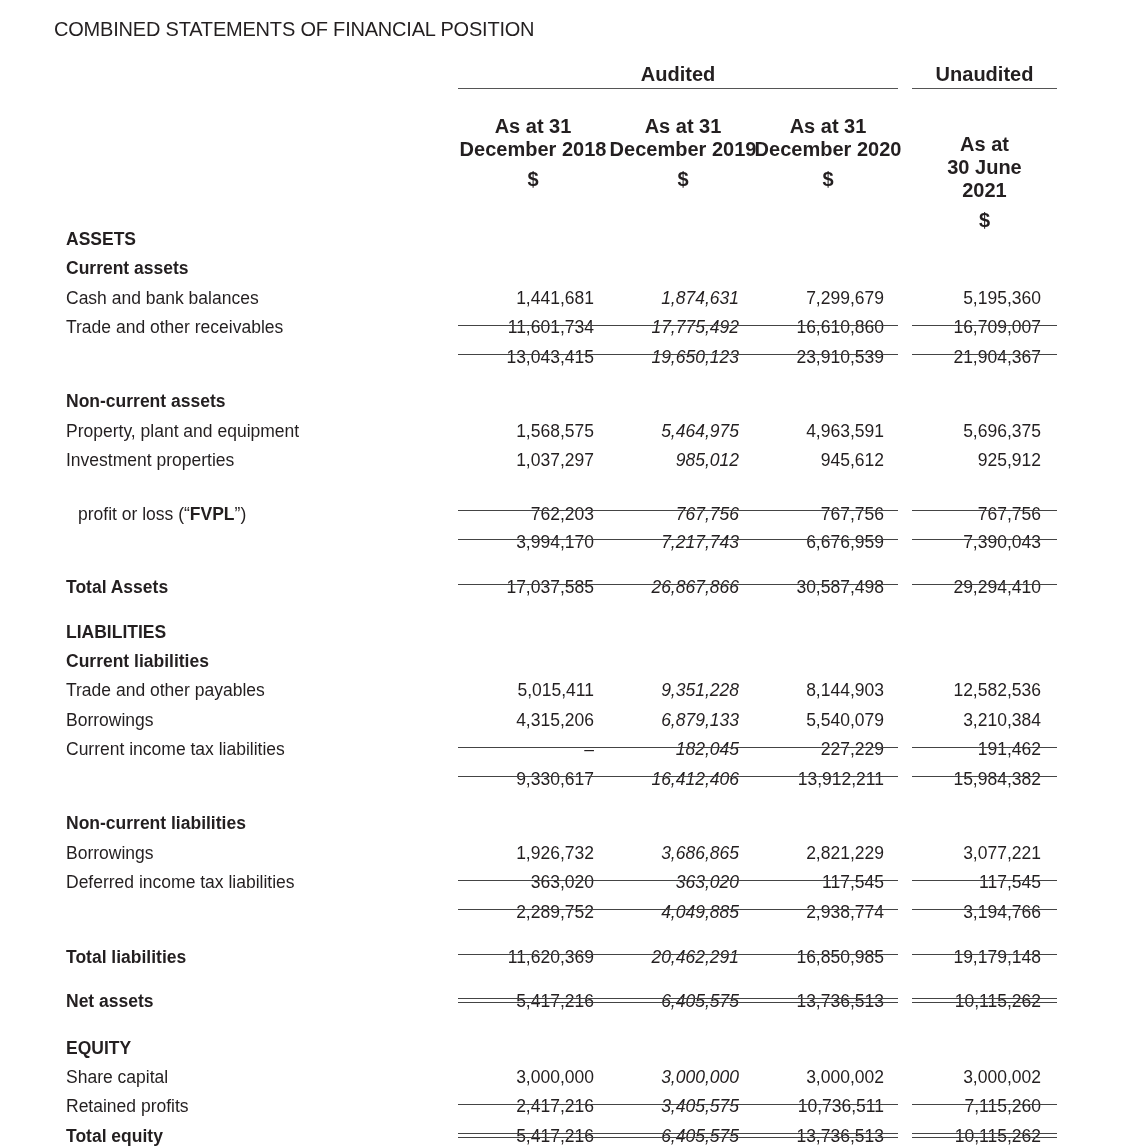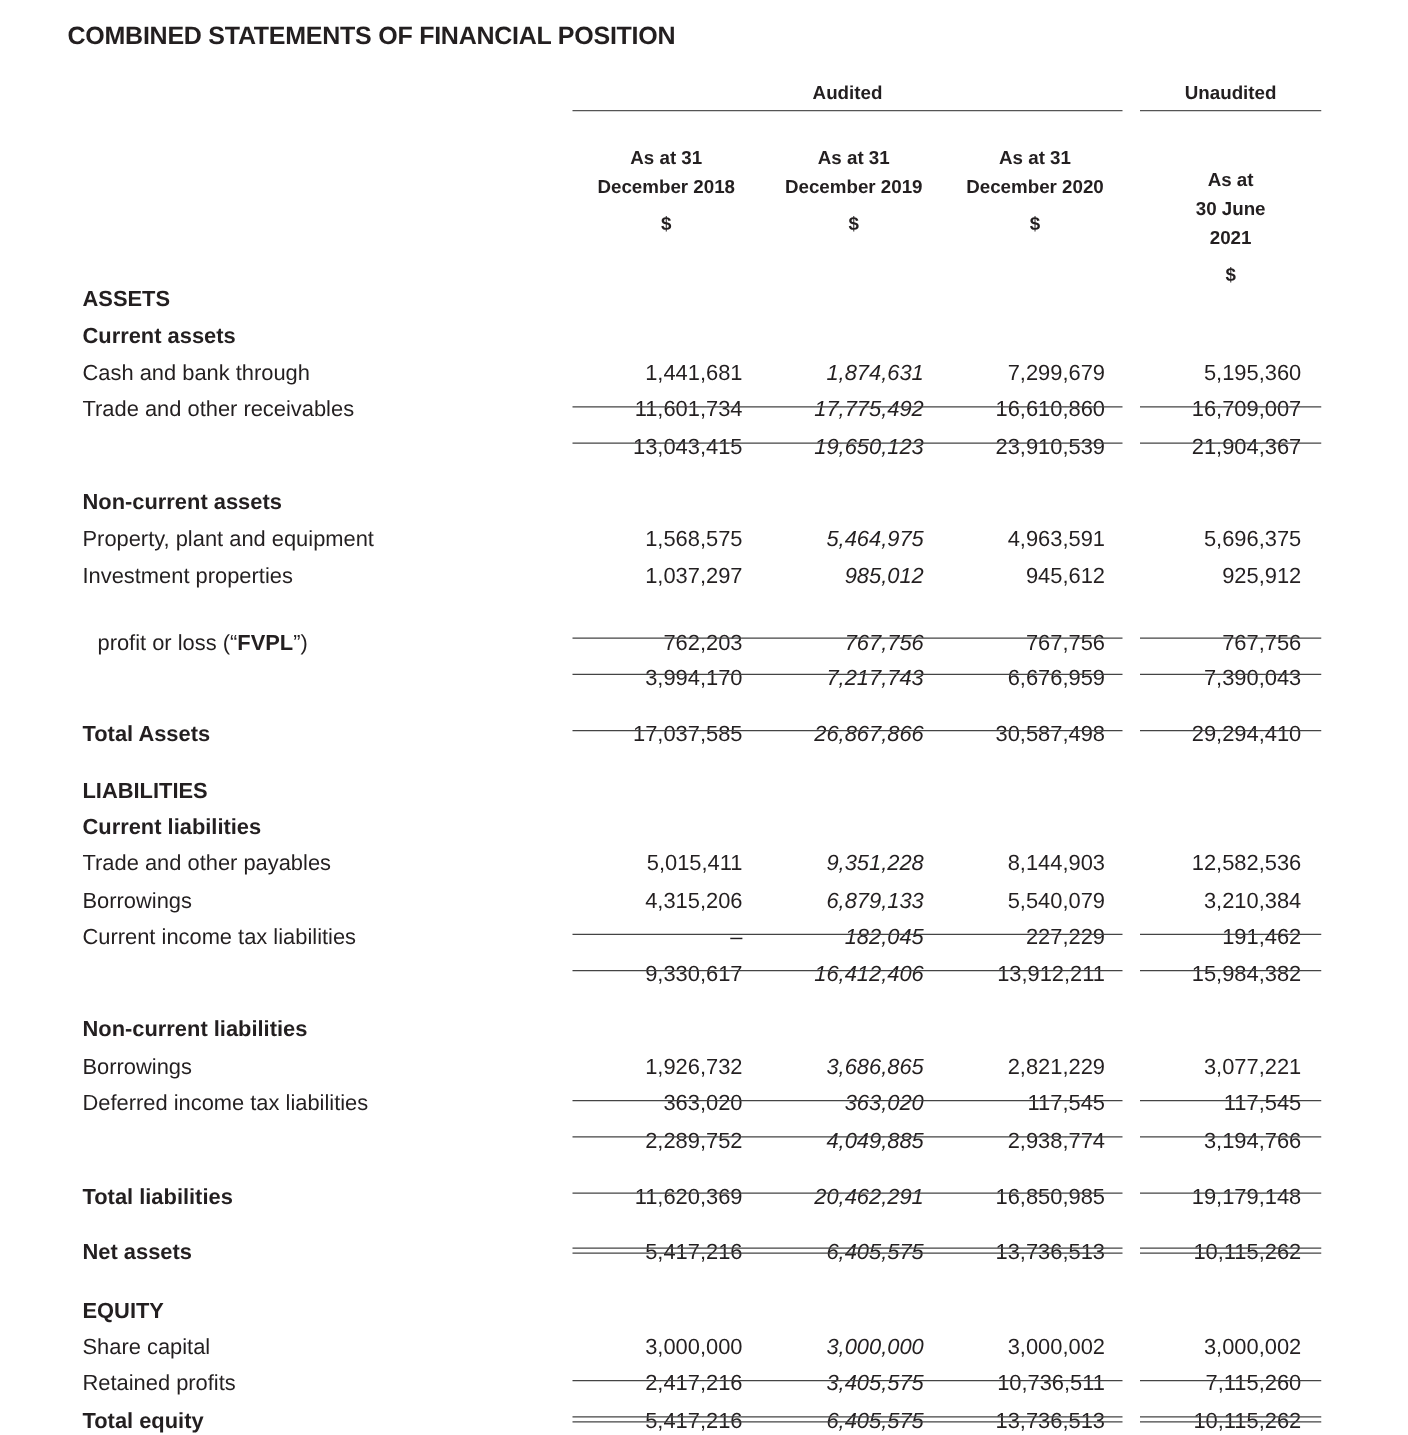--- a/index.html
+++ b/index.html
@@ -1,19 +1,19 @@
 <!DOCTYPE html>
 <html><head>
 <meta charset="utf-8">
 <style>
   html, body { margin:0; padding:0; background:#ffffff; }
   body { width:1126px; height:1148px; position:relative; overflow:hidden;
          font-family:"Liberation Sans", sans-serif; color:#231f20; }
-  .title { position:absolute; left:54px; top:18px; font-size:20px; font-weight:bold; letter-spacing:-0.2px;text-align:right; }
-  .hdr { position:absolute; font-weight:bold; font-size:15px; text-align:center; line-height:23px; }
+  .title { position:absolute; left:54px; top:18px; font-size:20px; font-weight:normal; letter-spacing:-0.2px;text-align:right; }
+  .hdr { position:absolute; font-weight:bold; font-size:20px; text-align:center; line-height:23px; }
   .grp-line { position:absolute; height:0; border-top:1.5px solid #555; }
   .row { position:absolute; left:12px; width:1126px; height:28px;margin-top:16px; }
   .lbl { position:absolute; left:54px; font-size:17.5px; line-height:22px; top:0; white-space:nowrap; }
   .lbl.bold { font-weight:bold; }
   .lbl.indent2 { left:66px; }
   .num { position:absolute; font-size:17.5px; line-height:22px; top:0; text-align:right; white-space:nowrap; }
   .c0 { left:466px; width:116px; }
   .c1 { left:611px; width:116px;font-style:italic; }
   .c2 { left:756px; width:116px; }
   .c3 { left:913px; width:116px; }
@@ -56,21 +56,21 @@
   </div>
 </div>
 
 <div class="row" style="top:212px">
   <span class="lbl bold">ASSETS</span>
 </div>
 <div class="row" style="top:241px">
   <span class="lbl bold">Current assets</span>
 </div>
 <div class="row" style="top:271px">
-  <span class="lbl">Cash and bank through</span>
+  <span class="lbl">Cash and bank balances</span>
   <span class="num c0">1,441,681</span>
   <span class="num c1">1,874,631</span>
   <span class="num c2">7,299,679</span>
   <span class="num c3">5,195,360</span>
 </div>
 <div class="row" style="top:300px">
   <span class="lbl">Trade and other receivables</span>
   <span class="num c0">11,601,734</span>
   <span class="num c1">17,775,492</span>
   <span class="num c2">16,610,860</span>

